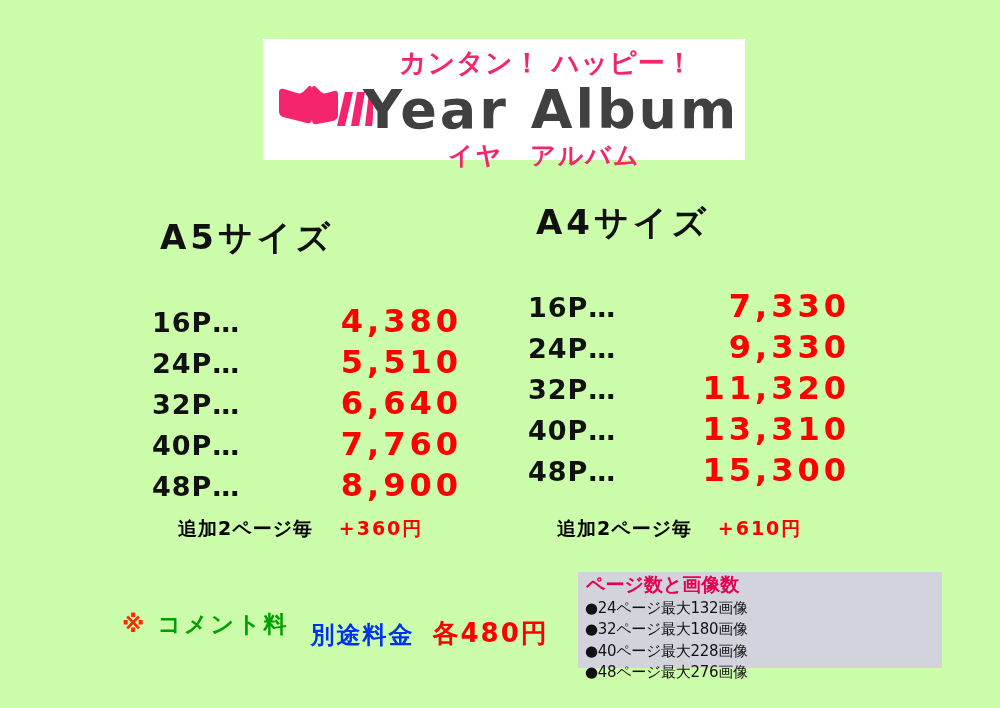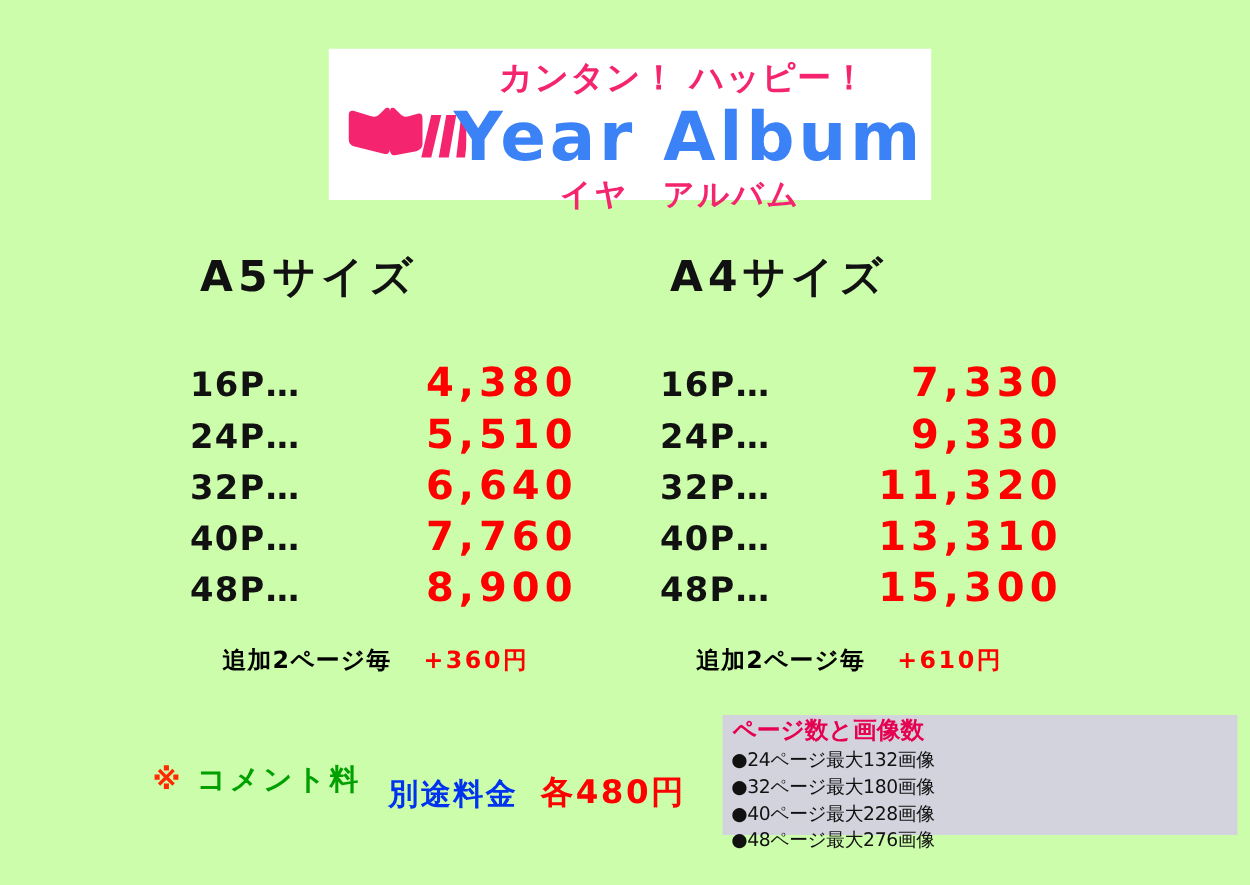--- a/index.html
+++ b/index.html
@@ -50,21 +50,21 @@
     position: absolute;
     left: 14px;
     top: 47px;
     width: 96px;
     height: 50px;
   }
   .banner-title {
     position: absolute;
     left: 100px;
     top: 44px;
-    color: #3b82f6;
+    color: #404040;
     font-size: 54px;
     font-weight: bold;
     letter-spacing: 3px;
     white-space: nowrap;
     line-height: 1;
     text-align: right;
   }
   .banner-subtitle {
     position: absolute;
     left: 185px;
@@ -75,21 +75,21 @@
     letter-spacing: 2px;
     white-space: nowrap;
     line-height: 1;
   }
 
   
   .price-col {
     position: absolute;
     top: 205px;
   }
-  .price-col.a5 { left: 152px; width: 330px; }
+  .price-col.a5 { left: 152px; width: 330px; margin-top: 15px; }
   .price-col.a4 { left: 528px; width: 330px; }
 
   .col-heading {
     color: #111111;
     font-size: 34px;
     font-weight: bold;
     letter-spacing: 4px;
     line-height: 1;
     margin: 0 0 48px 8px;
     white-space: nowrap;
@@ -184,21 +184,21 @@
     font-weight: bold;
     letter-spacing: 2px;
     margin-left: 18px;
   }
 
   
   .info-box {
     position: absolute;
     left: 578px;
     top: 572px;
-    width: 412px;
+    width: 364px;
     height: 96px;
     background: #d3d3de;
   }
   .info-title {
     position: absolute;
     left: 8px;
     top: 3px;
     color: #e60050;
     font-size: 19px;
     font-weight: bold;

